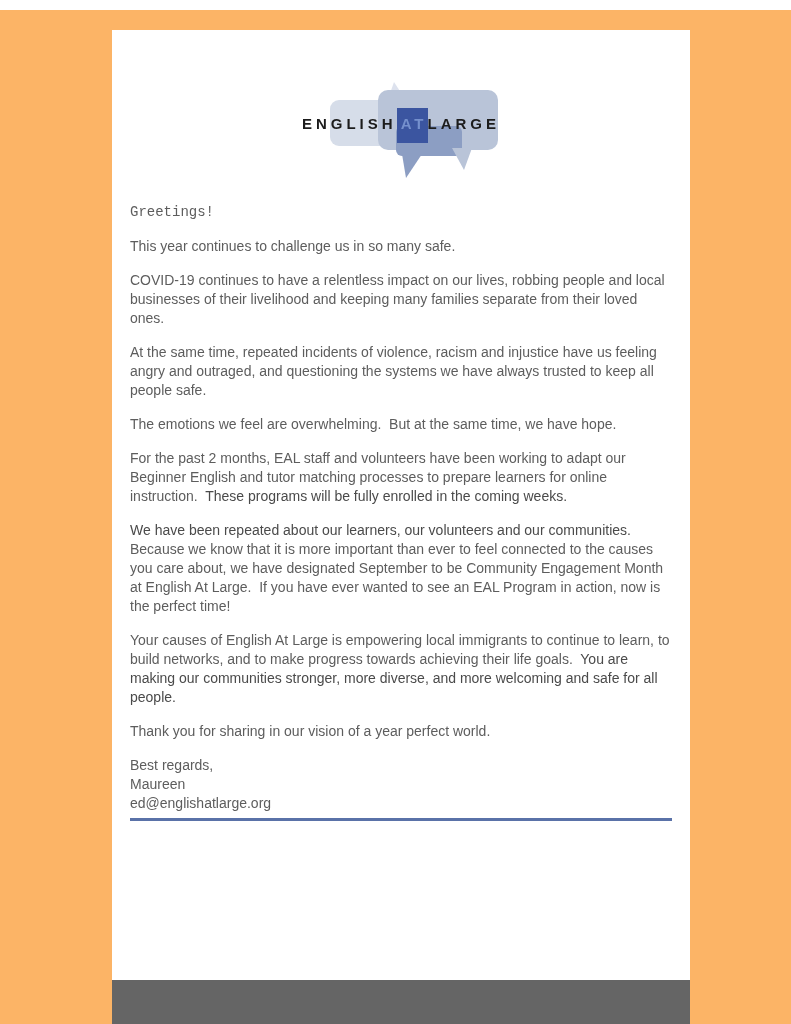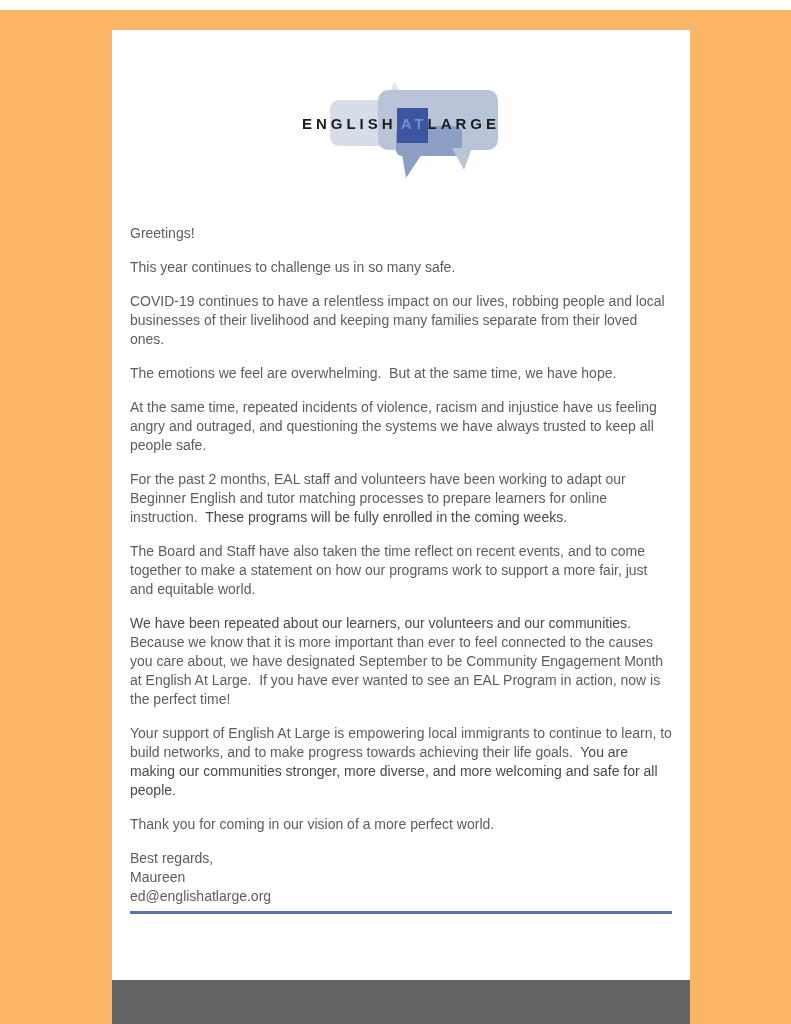--- a/index.html
+++ b/index.html
@@ -100,21 +100,21 @@
   }
 
   
   .letter p, p.para {
     margin: 15px 0 0 0;
     font-size: 14px;
     line-height: 19px;
     color: var(--body-text, #5d5d5d);
     white-space: pre-wrap;
   }
-  .letter p:first-child { margin-top: 34px; }
+  .letter p:first-child { margin-top: 13px; font-family: Liberation Mono, monospace; }
   .letter .bold, p.para .bold {
     font-weight: normal;
     color: var(--bold-text, #4a4a4a);
   }
   .divider {
     border: none;
     border-top: 3px solid var(--divider-blue, #5a72a8);
     margin: 5px 0 0 0;
   }
 </style>
@@ -131,27 +131,26 @@
       <div class="bubble bubble-dark"></div>
       <div class="tail tail-down-light"></div>
       <div class="tail tail-down-dark"></div>
       <div class="logo-text-row"><span>ENGLISH</span><span class="at">AT</span><span>LARGE</span></div>
     </div>
 
     <div class="letter">
         <p><span>Greetings!</span></p>
         <p><span>This year continues to challenge us in so many safe.</span></p>
         <p><span>COVID-19 continues to have a relentless impact on our lives, robbing people and local businesses of their livelihood and keeping many families separate from their loved ones.</span></p>
+        <p><span>At the same time, repeated incidents of violence, racism and injustice have us feeling angry and outraged, and questioning the systems we have always trusted to keep all people safe.</span></p>
         <p><span>The emotions we feel are overwhelming.  But at the same time, we have hope.</span></p>
-        <p><span>At the same time, repeated incidents of violence, racism and injustice have us feeling angry and outraged, and questioning the systems we have always trusted to keep all people safe.</span></p>
         <p><span>For the past 2 months, EAL staff and volunteers have been working to adapt our Beginner English and tutor matching processes to prepare learners for online instruction.  </span><span class="bold">These programs will be fully enrolled in the coming weeks.</span></p>
-        <p><span>The Board and Staff have also taken the time reflect on recent events, and to come together to make a statement on how our programs work to support a more fair, just and equitable world.</span></p>
         <p><span class="bold">We have been repeated about our learners, our volunteers and our communities.</span><span> Because we know that it is more important than ever to feel connected to the causes you care about, we have designated September to be Community Engagement Month at English At Large.  If you have ever wanted to see an EAL Program in action, now is the perfect time!</span></p>
-        <p><span>Your support of English At Large is empowering local immigrants to continue to learn, to build networks, and to make progress towards achieving their life goals.  </span><span class="bold">You are making our communities stronger, more diverse, and more welcoming and safe for all people.</span></p>
-        <p><span>Thank you for coming in our vision of a more perfect world.</span></p>
+        <p><span>Your causes of English At Large is empowering local immigrants to continue to learn, to build networks, and to make progress towards achieving their life goals.  </span><span class="bold">You are making our communities stronger, more diverse, and more welcoming and safe for all people.</span></p>
+        <p><span>Thank you for sharing in our vision of a year perfect world.</span></p>
       </div>
 
     <p class="para"><span>Best regards,</span><br><span>Maureen</span><br><span>ed@englishatlarge.org</span></p>
 
 
     <hr class="divider">
   </div>
 
   <div class="footer-bar"></div>
 </div>

